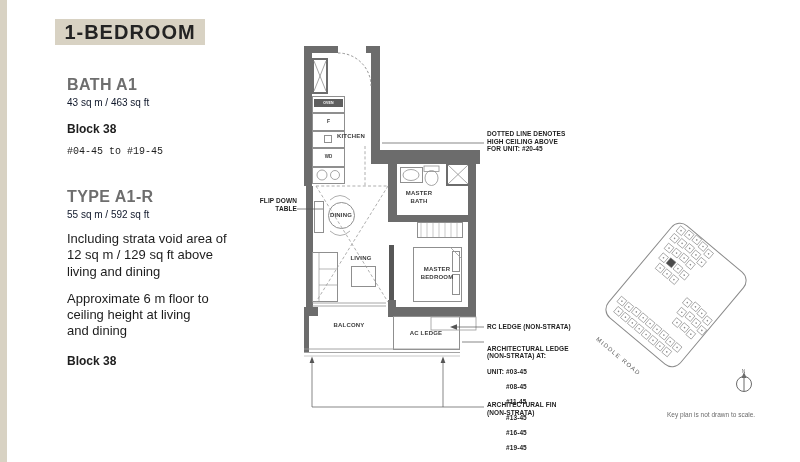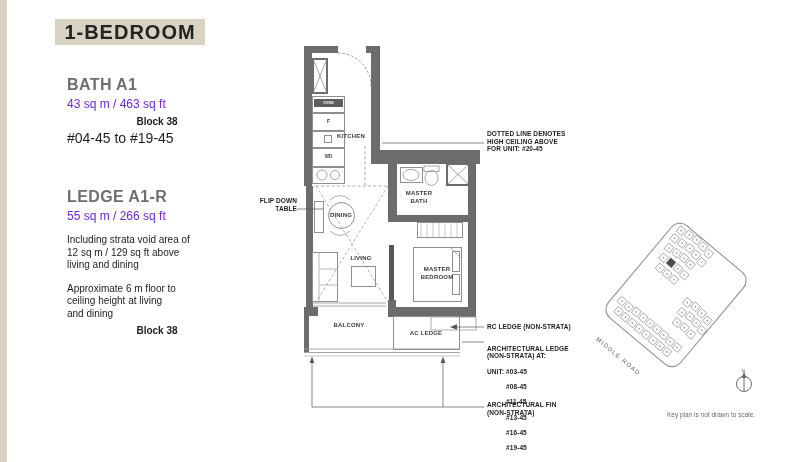--- a/index.html
+++ b/index.html
@@ -5,24 +5,24 @@
   html,body{margin:0;padding:0;background:#fff;}
   .page{position:relative;width:800px;height:462px;background:#ffffff;overflow:hidden;
         font-family:"Liberation Sans",sans-serif;color:#1e1e1e;padding-left:32px;}
   .edge-strip{position:absolute;left:0;top:0;width:7px;height:462px;background:#d8d2c3;}
   .title-banner{position:absolute;left:55px;top:19px;width:150px;height:26px;background:#d8d2c3;
         display:flex;align-items:center;justify-content:center;}
   .title-banner span{font-size:20px;font-weight:700;letter-spacing:1px;color:#232323;}
   .spec{position:absolute;left:67px;width:180px;}
   .spec-a1{top:76px;} .spec-a1r{top:188px;}
   .type-name{font-size:16px;font-weight:700;color:#6e6e6e;letter-spacing:.4px;}
-  .type-area{font-size:12px;color:#6d28d9;margin-top:3px;}
-  .note{font-size:10px;line-height:1.25;white-space:pre-line;margin-top:11px;color:#1c1c1c;}
-  .blk{font-size:10px;font-weight:700;margin-top:5px;text-align:center;}
-  .units{font-size:14px;margin-top:3px;}
+  .type-area{font-size:10px;color:#0f172a;margin-top:3px;}
+  .note{font-size:13px;line-height:1.25;white-space:pre-line;margin-top:11px;color:#1c1c1c;}
+  .blk{font-size:12px;font-weight:700;margin-top:14px;}
+  .units{font-size:10px;margin-top:10px;font-family:Liberation Mono, monospace;}
   .wall{position:absolute;background:#6c6c6c;}
   .wall-dark{position:absolute;background:#575757;}
   .fx{position:absolute;border:1px solid #8f8f8f;background:#fff;box-sizing:border-box;}
   .fx-thick{position:absolute;border:2.5px solid #6c6c6c;background:#fff;box-sizing:border-box;}
   .lbl{position:absolute;font-weight:700;font-size:6px;color:#3a3a3a;letter-spacing:.2px;
        line-height:1.3;white-space:pre-line;text-align:center;}
   .tinylbl{position:absolute;font-weight:700;color:#3a3a3a;text-align:center;}
   .callout{position:absolute;font-weight:700;font-size:6.5px;color:#1d1d1d;line-height:1.18;
        white-space:pre-line;letter-spacing:.1px;}
   .callout .indent{padding-left:19px;}
@@ -45,22 +45,22 @@
   </div>
 
   <div class="spec spec-a1">
     <div class="type-name">BATH A1</div>
     <div class="type-area">43 sq m / 463 sq ft</div>
     <div class="blk">Block 38</div>
     <div class="units">#04-45 to #19-45</div>
   </div>
 
   <div class="spec spec-a1r">
-    <div class="type-name">LEDGE A1-R</div>
-    <div class="type-area">55 sq m / 266 sq ft</div>
+    <div class="type-name">TYPE A1-R</div>
+    <div class="type-area">55 sq m / 592 sq ft</div>
     <div class="note">Including strata void area of
 12 sq m / 129 sq ft above
 living and dining</div>
     <div class="note">Approximate 6 m floor to
 ceiling height at living
 and dining</div>
     <div class="blk">Block 38</div>
   </div>
 
   <div class="wall" style="left:305px;top:46px;width:33px;height:7px;"></div>

